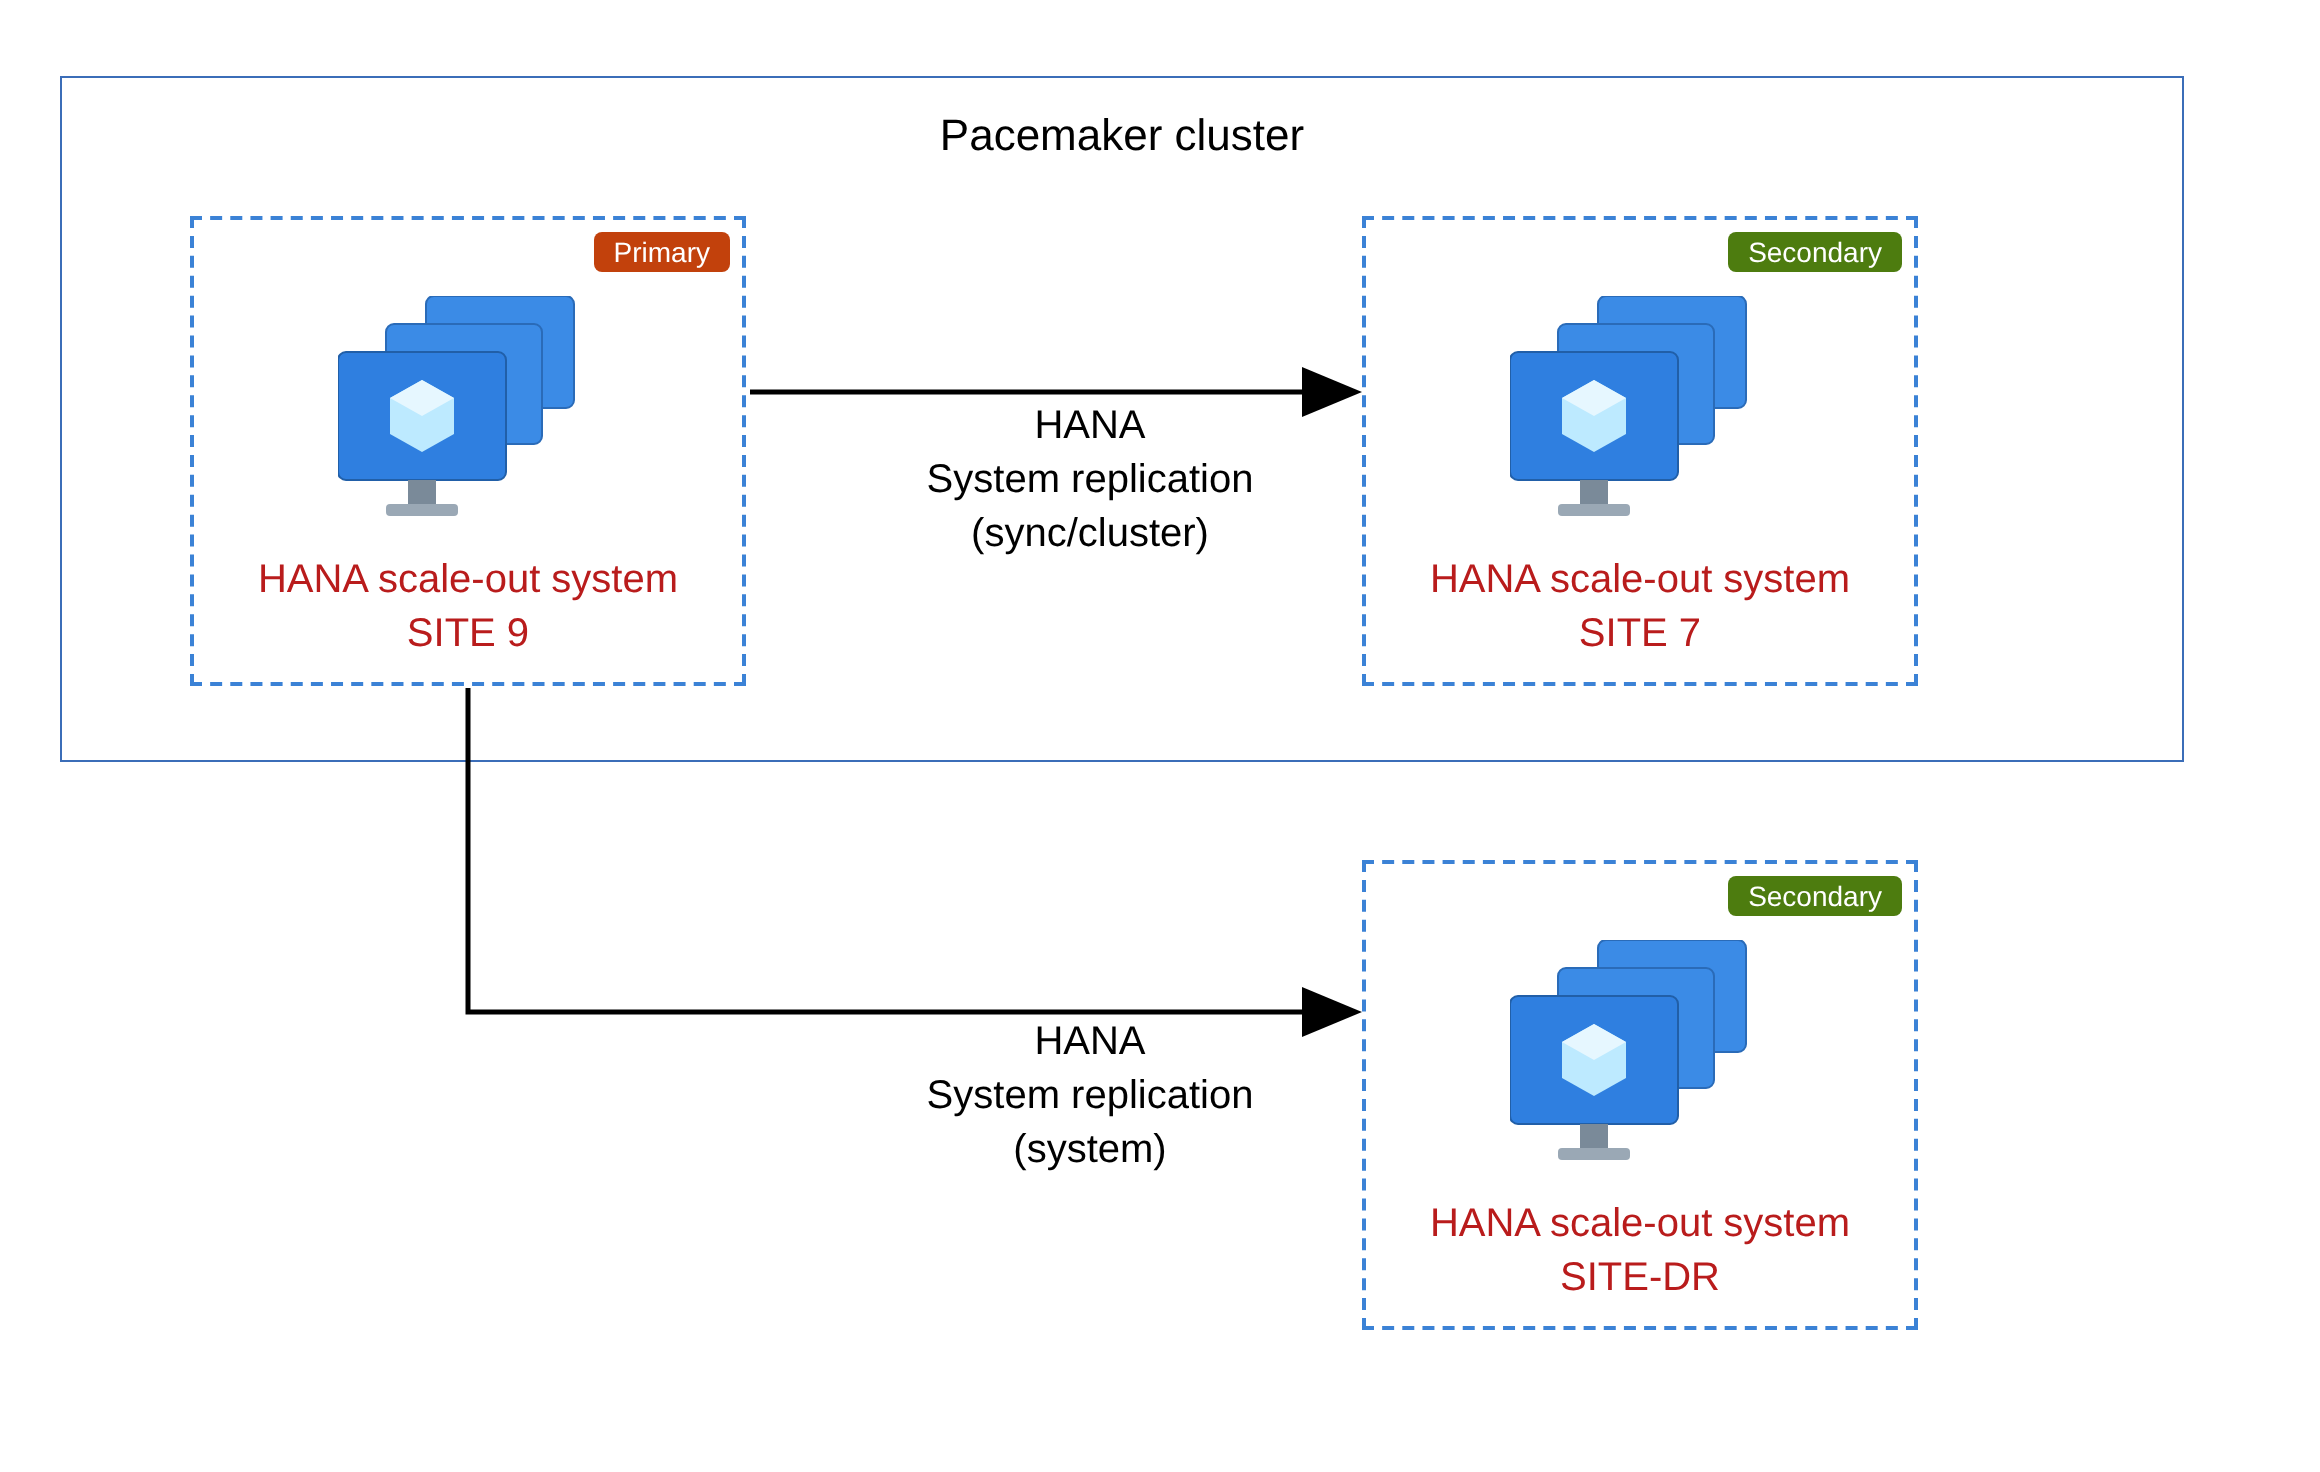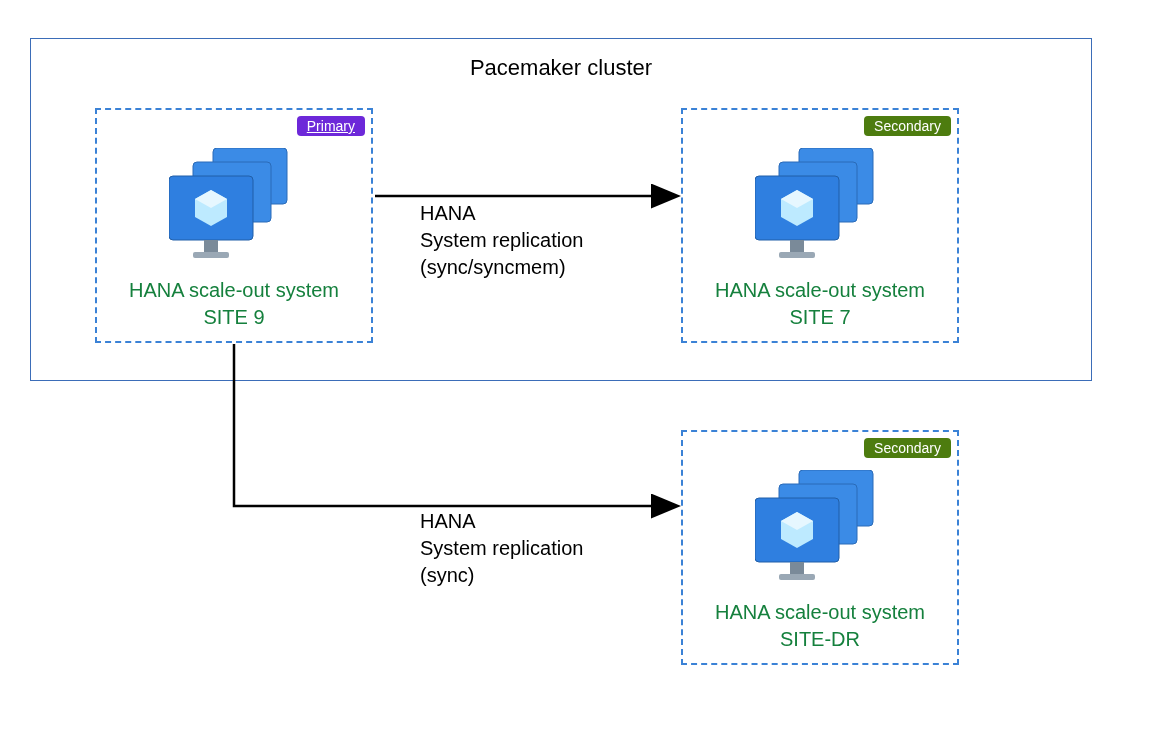--- a/index.html
+++ b/index.html
@@ -35,39 +35,40 @@
   }
   .badge {
     position: absolute;
     top: 6px;
     right: 6px;
     padding: 2px 10px;
     border-radius: 4px;
     color: #fff;
     font-size: 14px;
   }
-  .badge-primary { background: #6d28d9; text-decoration: underline; }
+  .badge-primary { background: #c2410c; }
   .badge-secondary { background: #4d7c0f; }
   .site-label {
     position: absolute;
     bottom: 10px;
     left: 0;
     width: 100%;
     text-align: center;
     font-size: 20px;
     line-height: 1.35;
-    color: #15803d;
+    color: #b91c1c;
   }
   .icon-wrap {
     position: absolute;
     left: 50%;
     transform: translateX(-50%);
   }
   .arrow-label {
     position: absolute;
+    text-align: center;
     font-size: 20px;
     line-height: 1.35;
     color: #000;
   }
   svg.overlay {
     position: absolute;
     left: 0; top: 0;
     width: 1160px;
     height: 736px;
     pointer-events: none;
@@ -168,27 +169,27 @@
     </div>
     <div class="site-label">
       <span>HANA scale-out system</span><br>
       <span>SITE-DR</span>
     </div>
   </div>
 
   <div class="arrow-label" style="left:420px; top:200px; width:250px;">
     <span>HANA</span><br>
     <span>System replication</span><br>
-    <span>(sync/syncmem)</span>
+    <span>(sync/cluster)</span>
   </div>
 
   <div class="arrow-label" style="left:420px; top:508px; width:250px;">
     <span>HANA</span><br>
     <span>System replication</span><br>
-    <span>(sync)</span>
+    <span>(system)</span>
   </div>
 
   <svg class="overlay">
     <defs>
       <marker id="arrowhead" markerWidth="12" markerHeight="10" refX="10" refY="5" orient="auto">
         <polygon points="0,0 12,5 0,10" fill="#000"></polygon>
       </marker>
     </defs>
 
     <line x1="375" y1="196" x2="676" y2="196" stroke="#000" stroke-width="2.5" marker-end="url(#arrowhead)"></line>

